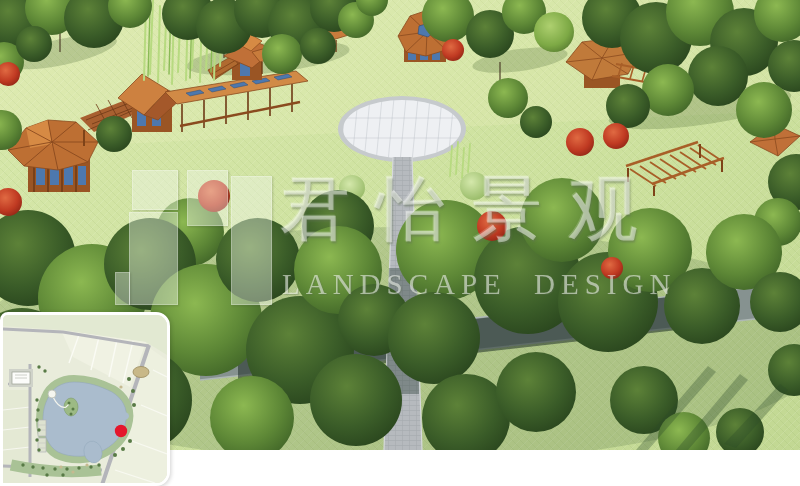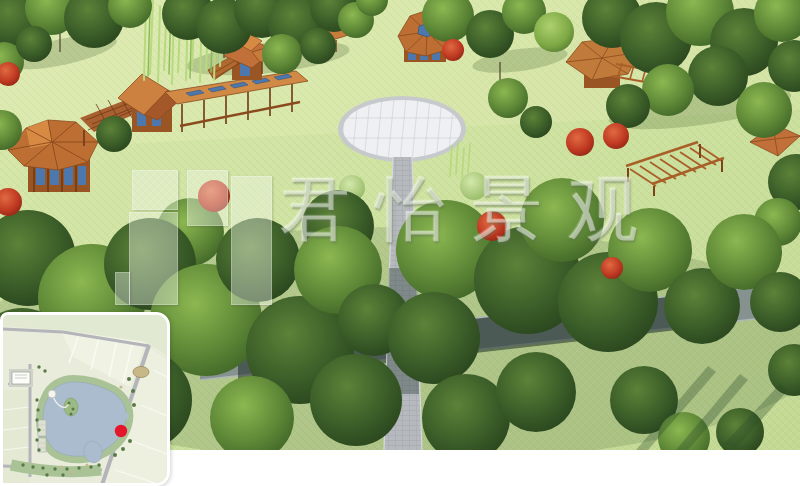--- a/index.html
+++ b/index.html
@@ -333,20 +333,21 @@
     </svg>
   </div>
 
   <div class="watermark">
     <div class="wm-block" style="left:116px;top:170px;width:46px;height:40px;"></div>
     <div class="wm-block" style="left:171px;top:170px;width:41px;height:56px;"></div>
     <div class="wm-block" style="left:113px;top:212px;width:49px;height:93px;"></div>
     <div class="wm-block" style="left:99px;top:272px;width:15px;height:33px;"></div>
     <div class="wm-block" style="left:215px;top:176px;width:41px;height:129px;"></div>
     <div class="wm-title">君怡景观</div>
+    <div class="wm-sub">LANDSCAPE DESIGN</div>
   </div>
 
   <div class="inset-map">
     <svg width="164" height="168" viewBox="0 0 164 168">
       <rect width="164" height="168" fill="#e9ecdb"></rect>
 
       <polygon points="0,0 164,0 164,40 143,27 58,15 0,11" fill="#e2e9d2"></polygon>
       <g>
         <polygon points="58,15 143,27 127,72 70,42" fill="#f0f2e3"></polygon>
         <path d="M76,20 L66,48 M96,22 L88,55 M114,25 L106,62 M130,26 L120,68" stroke="#fafbf4" stroke-width="1.4"></path>

